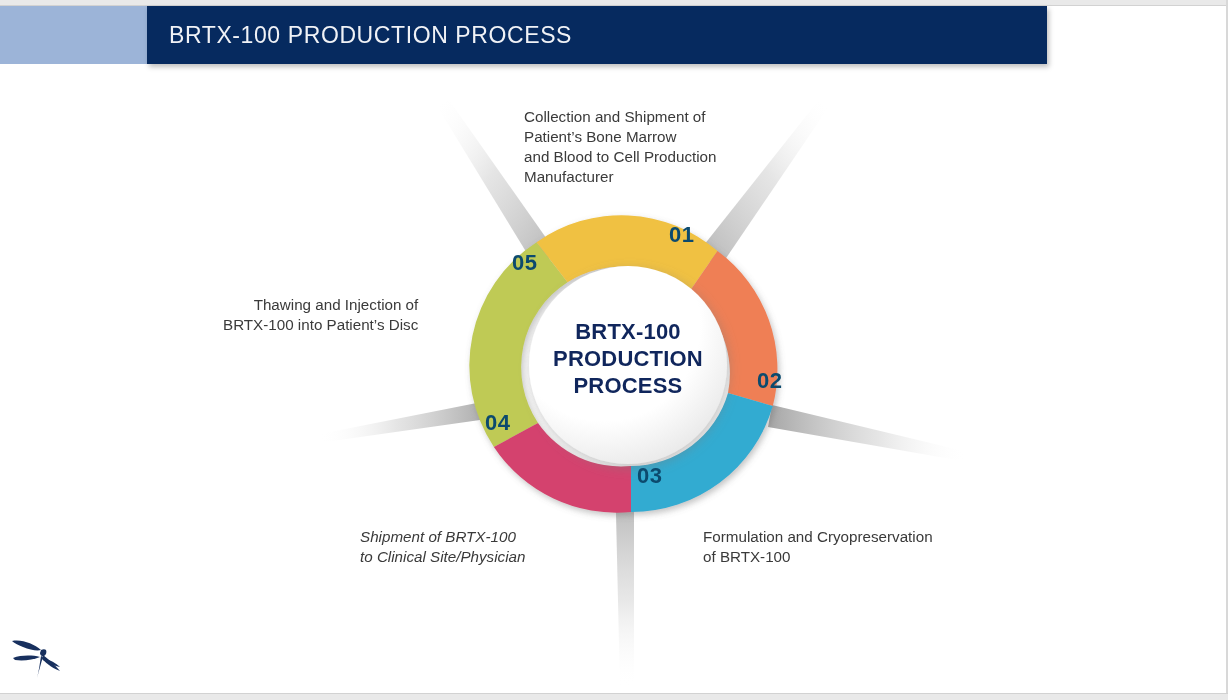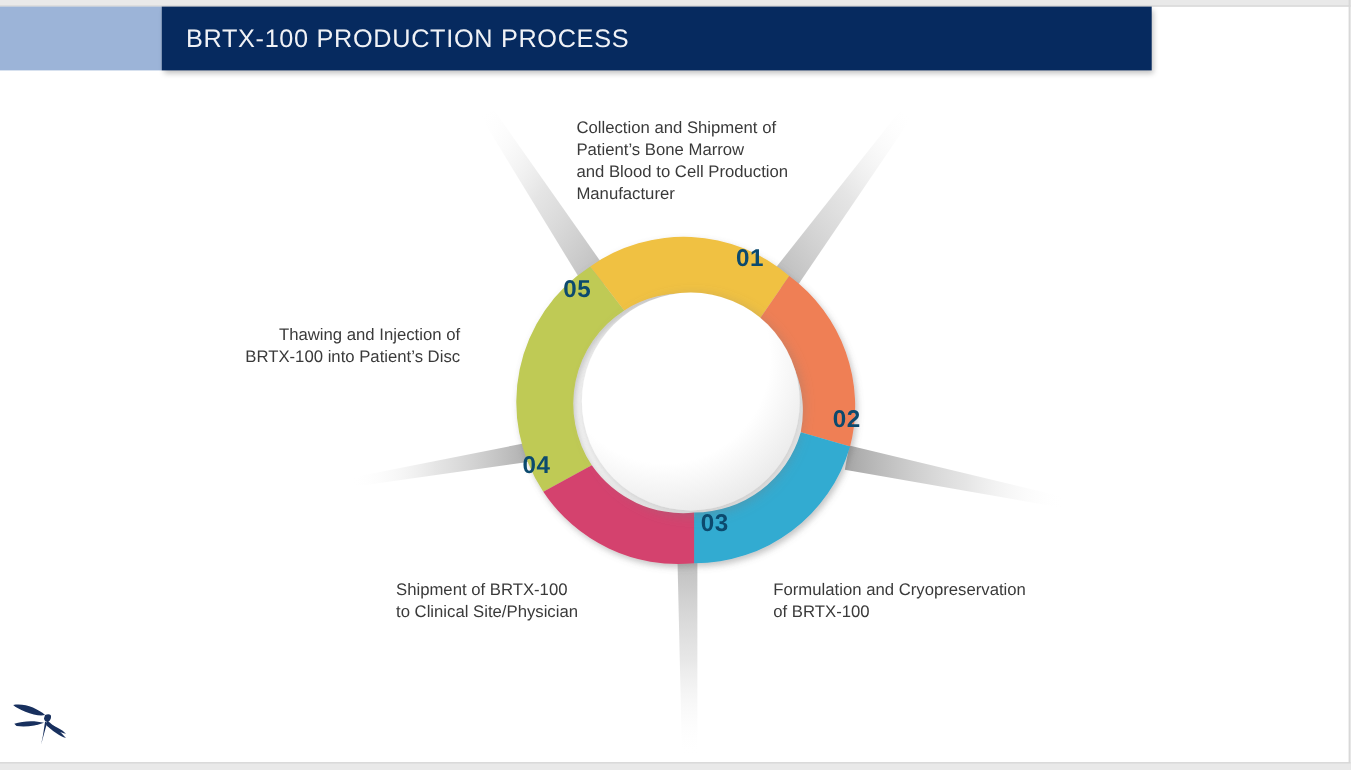--- a/index.html
+++ b/index.html
@@ -97,21 +97,21 @@
   .step-label {
     position: absolute;
     color: #3a3a3a;
     font-size: 15.2px;
     line-height: 20px;
     white-space: pre-line;
   }
   #label-01 { left: 524px; top: 107px; }
   #label-02 { left: 807px; top: 295px; }
   #label-03 { left: 703px; top: 527px; }
-  #label-04 { left: 360px; top: 527px; }
+  #label-04 { left: 360px; top: 527px; font-style: italic; }
   #label-05 { left: 223px; top: 295px; text-align: right; }
 
   
   #center-text {
     position: absolute;
     left: 518px;
     top: 318px;
     width: 220px;
     text-align: center;
     color: #10265c;
@@ -126,21 +126,21 @@
   .seg-num {
     position: absolute;
     color: #0c4a6e;
     font-size: 22px;
     font-weight: bold;
     letter-spacing: 0.5px;
   }
   #num-01 { left: 669px; top: 222px; }
   #num-02 { left: 757px; top: 368px; }
   #num-03 { left: 637px; top: 463px; }
-  #num-04 { left: 475px; top: 410px; }
+  #num-04 { left: 485px; top: 410px; }
   #num-05 { left: 512px; top: 250px; }
 
   
   #logo {
     position: absolute;
     left: 10px;
     top: 634px;
     width: 62px;
     height: 46px;
   }
@@ -254,20 +254,23 @@
       <circle cx="628" cy="365" r="99" fill="url(#discShade)" filter="url(#discShadow)"></circle>
     </svg>
   </div>
 
   <div class="seg-num" id="num-01">01</div>
   <div class="seg-num" id="num-02">02</div>
   <div class="seg-num" id="num-03">03</div>
   <div class="seg-num" id="num-04">04</div>
   <div class="seg-num" id="num-05">05</div>
 
+  <div id="center-text">BRTX-100
+PRODUCTION
+PROCESS</div>
 
   <div class="step-label" id="label-01">Collection and Shipment of
 Patient’s Bone Marrow
 and Blood  to Cell Production
 Manufacturer</div>
   <div class="step-label" id="label-03">Formulation and Cryopreservation
 of BRTX-100</div>
   <div class="step-label" id="label-04">Shipment of BRTX-100
 to Clinical Site/Physician</div>
   <div class="step-label" id="label-05">Thawing and Injection of

